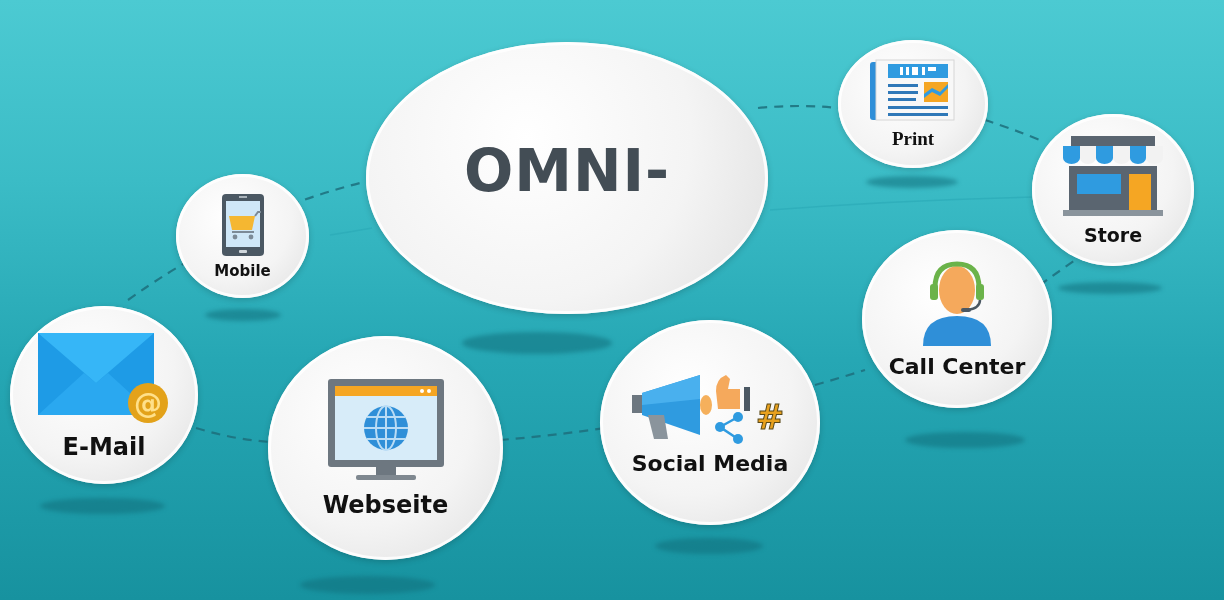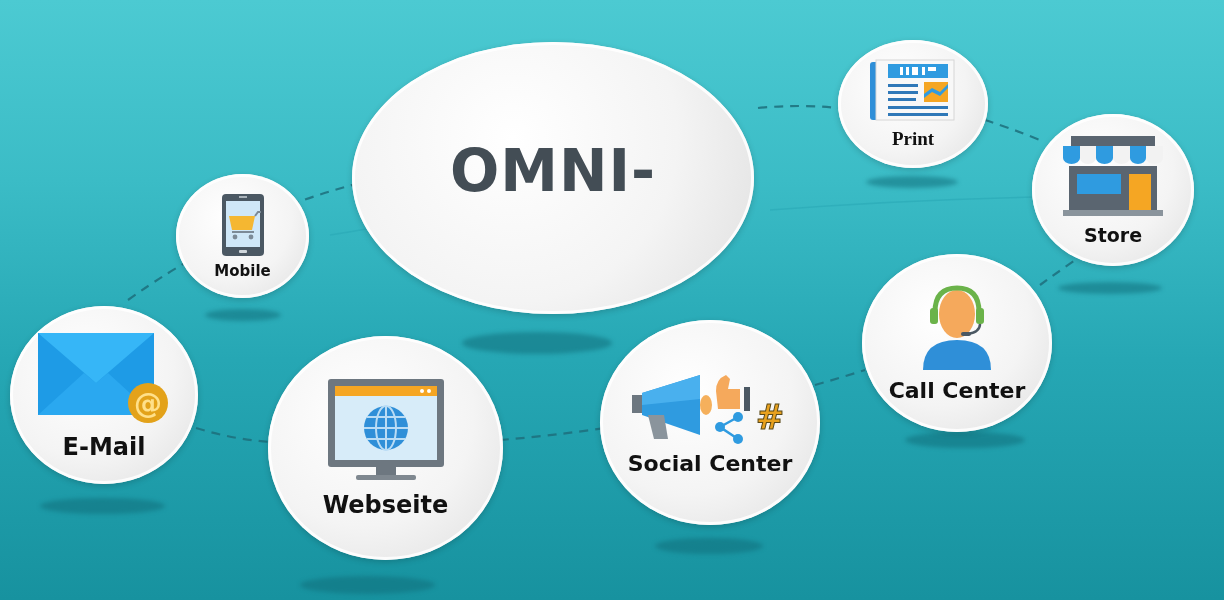--- a/index.html
+++ b/index.html
@@ -41,21 +41,21 @@
 
   <div class="shadow" style="left:40px;top:498px;width:125px;height:16px;"></div>
   <div class="shadow" style="left:205px;top:309px;width:76px;height:12px;"></div>
   <div class="shadow" style="left:300px;top:576px;width:135px;height:18px;"></div>
   <div class="shadow" style="left:462px;top:332px;width:150px;height:22px;"></div>
   <div class="shadow" style="left:655px;top:538px;width:108px;height:16px;"></div>
   <div class="shadow" style="left:905px;top:432px;width:120px;height:16px;"></div>
   <div class="shadow" style="left:866px;top:176px;width:92px;height:12px;"></div>
   <div class="shadow" style="left:1058px;top:282px;width:104px;height:12px;"></div>
 
-  <div class="node" style="left:352px;top:42px;width:402px;height:272px;">
+  <div class="node" style="left:366px;top:42px;width:402px;height:272px;">
     <div class="hub-title" style="font-size:58px;margin-top:-14px;">OMNI-</div>
   </div>
 
   <div class="node" style="left:838px;top:40px;width:150px;height:128px;font-family:Liberation Serif, serif;">
     <svg class="icon" width="90" height="64" viewBox="0 0 90 64">
       <rect x="2" y="4" width="10" height="58" rx="3" fill="#2f8fd8"></rect>
       <rect x="8" y="2" width="78" height="60" fill="#f8f8f8" stroke="#d6d6d6"></rect>
       <rect x="20" y="6" width="60" height="14" fill="#2f9be0"></rect>
       <g fill="#fff">
           <rect x="32" y="9" width="3" height="8"></rect>
@@ -152,24 +152,24 @@
       <path d="M86 22 q0 -12 10 -16 l4 4 l-2 10 h12 v20 h-22Z" fill="#f5a95c"></path>
       <rect x="114" y="18" width="6" height="24" fill="#4b5863"></rect>
       <g fill="#2f9be0">
         <circle cx="108" cy="48" r="5"></circle>
           <circle cx="90" cy="58" r="5"></circle>
           <circle cx="108" cy="70" r="5"></circle>
       </g>
       <path d="M108 48 L90 58 L108 70" stroke="#2f9be0" stroke-width="2.5" fill="none"></path>
       <text x="140" y="60" text-anchor="middle" font-size="34" font-weight="bold" fill="#e8a11e" stroke="#5a4a1a" stroke-width="1" font-family="DejaVu Sans, sans-serif">#</text>
     </svg>
-    <div class="label" style="font-size:22px;margin-top:6px;">Social Center</div>
+    <div class="label" style="font-size:22px;margin-top:6px;">Social Media</div>
   </div>
 
-  <div class="node" style="left:862px;top:254px;width:190px;height:178px;">
+  <div class="node" style="left:862px;top:230px;width:190px;height:178px;">
     <svg class="icon" width="76" height="88" viewBox="0 0 76 88">
       <path d="M4 86 q0 -30 34 -30 q34 0 34 30Z" fill="#2f8fd8"></path>
       <path d="M38 54 l10 -8 l-20 0Z" fill="#fff"></path>
       <ellipse cx="38" cy="30" rx="18" ry="24" fill="#f5a95c"></ellipse>
       <path d="M16 28 q0 -24 22 -24 q22 0 22 24" stroke="#6bb34a" stroke-width="5" fill="none"></path>
       <rect x="11" y="24" width="8" height="16" rx="3" fill="#6bb34a"></rect>
       <rect x="57" y="24" width="8" height="16" rx="3" fill="#6bb34a"></rect>
       <path d="M61 40 q0 8 -12 10" stroke="#4b5863" stroke-width="2.5" fill="none"></path>
       <rect x="42" y="48" width="10" height="4" rx="2" fill="#4b5863"></rect>
     </svg>

